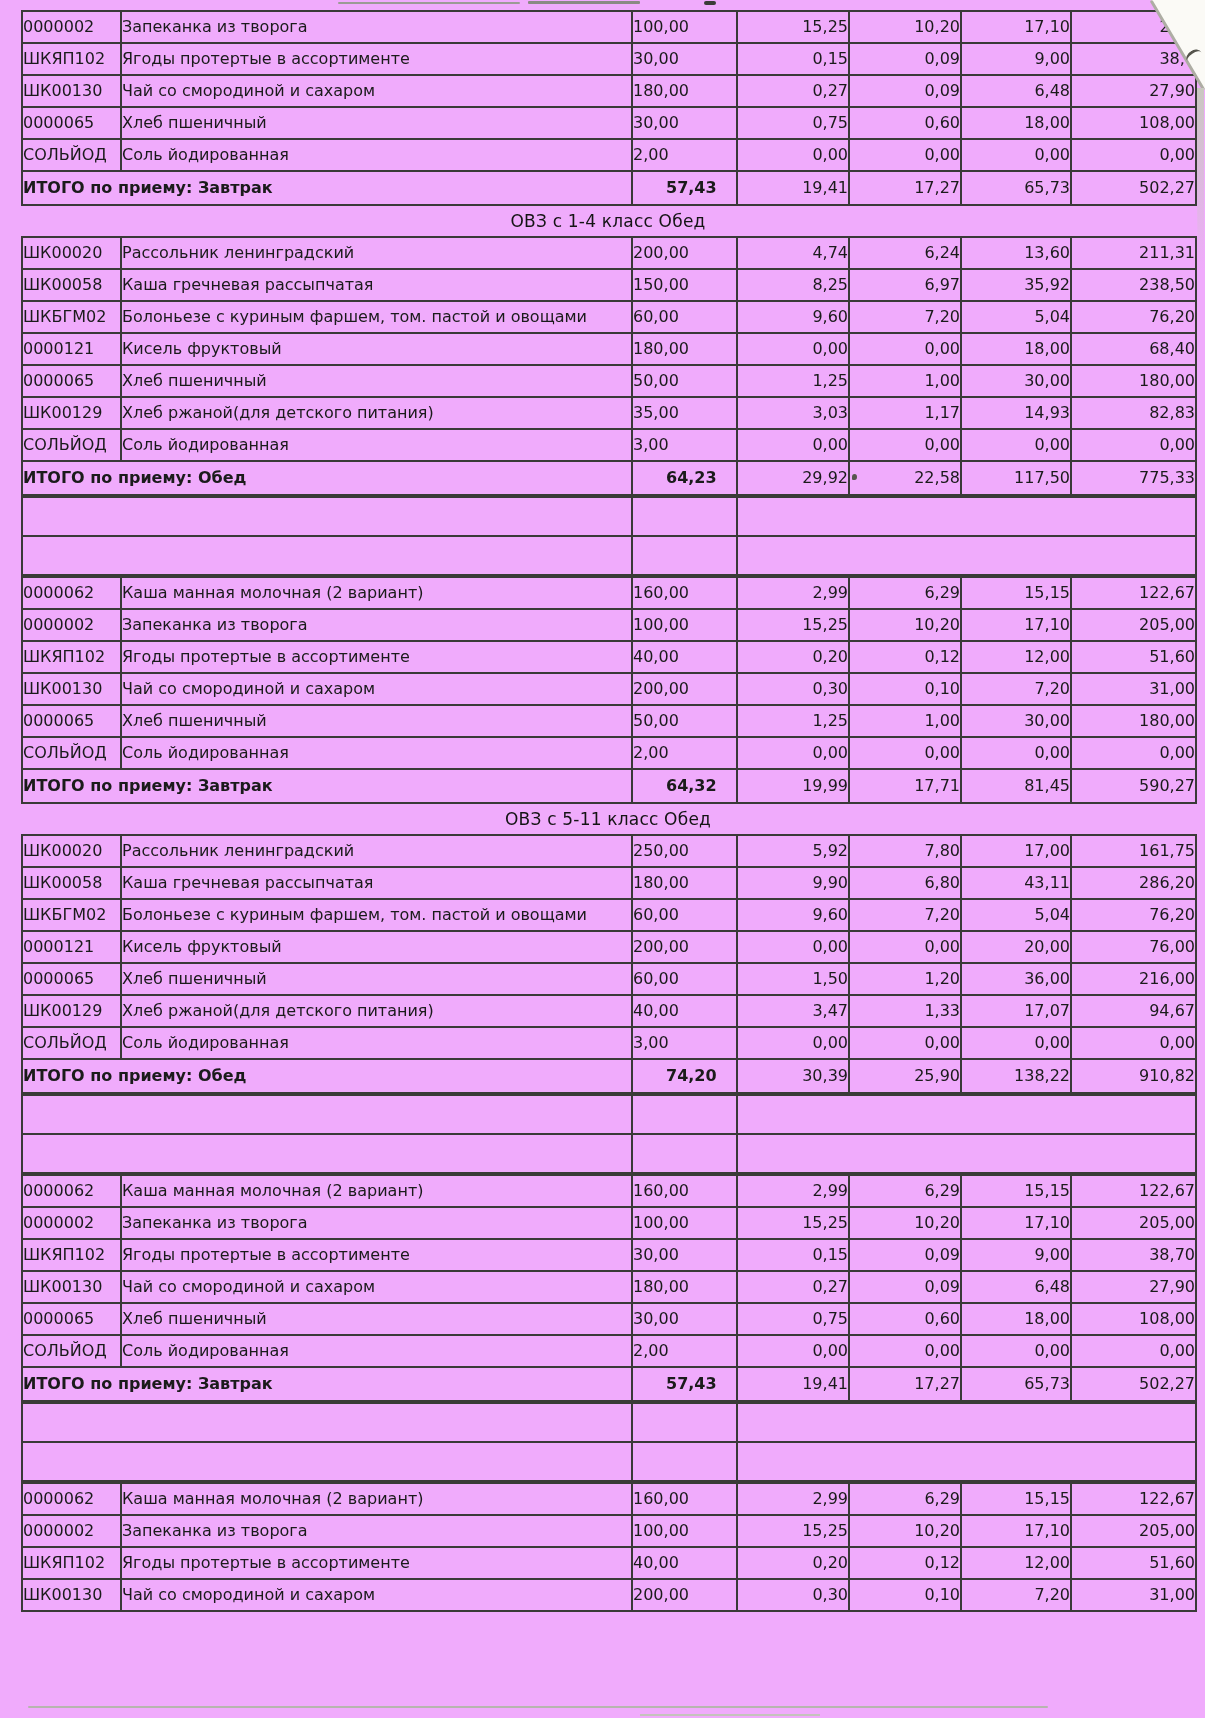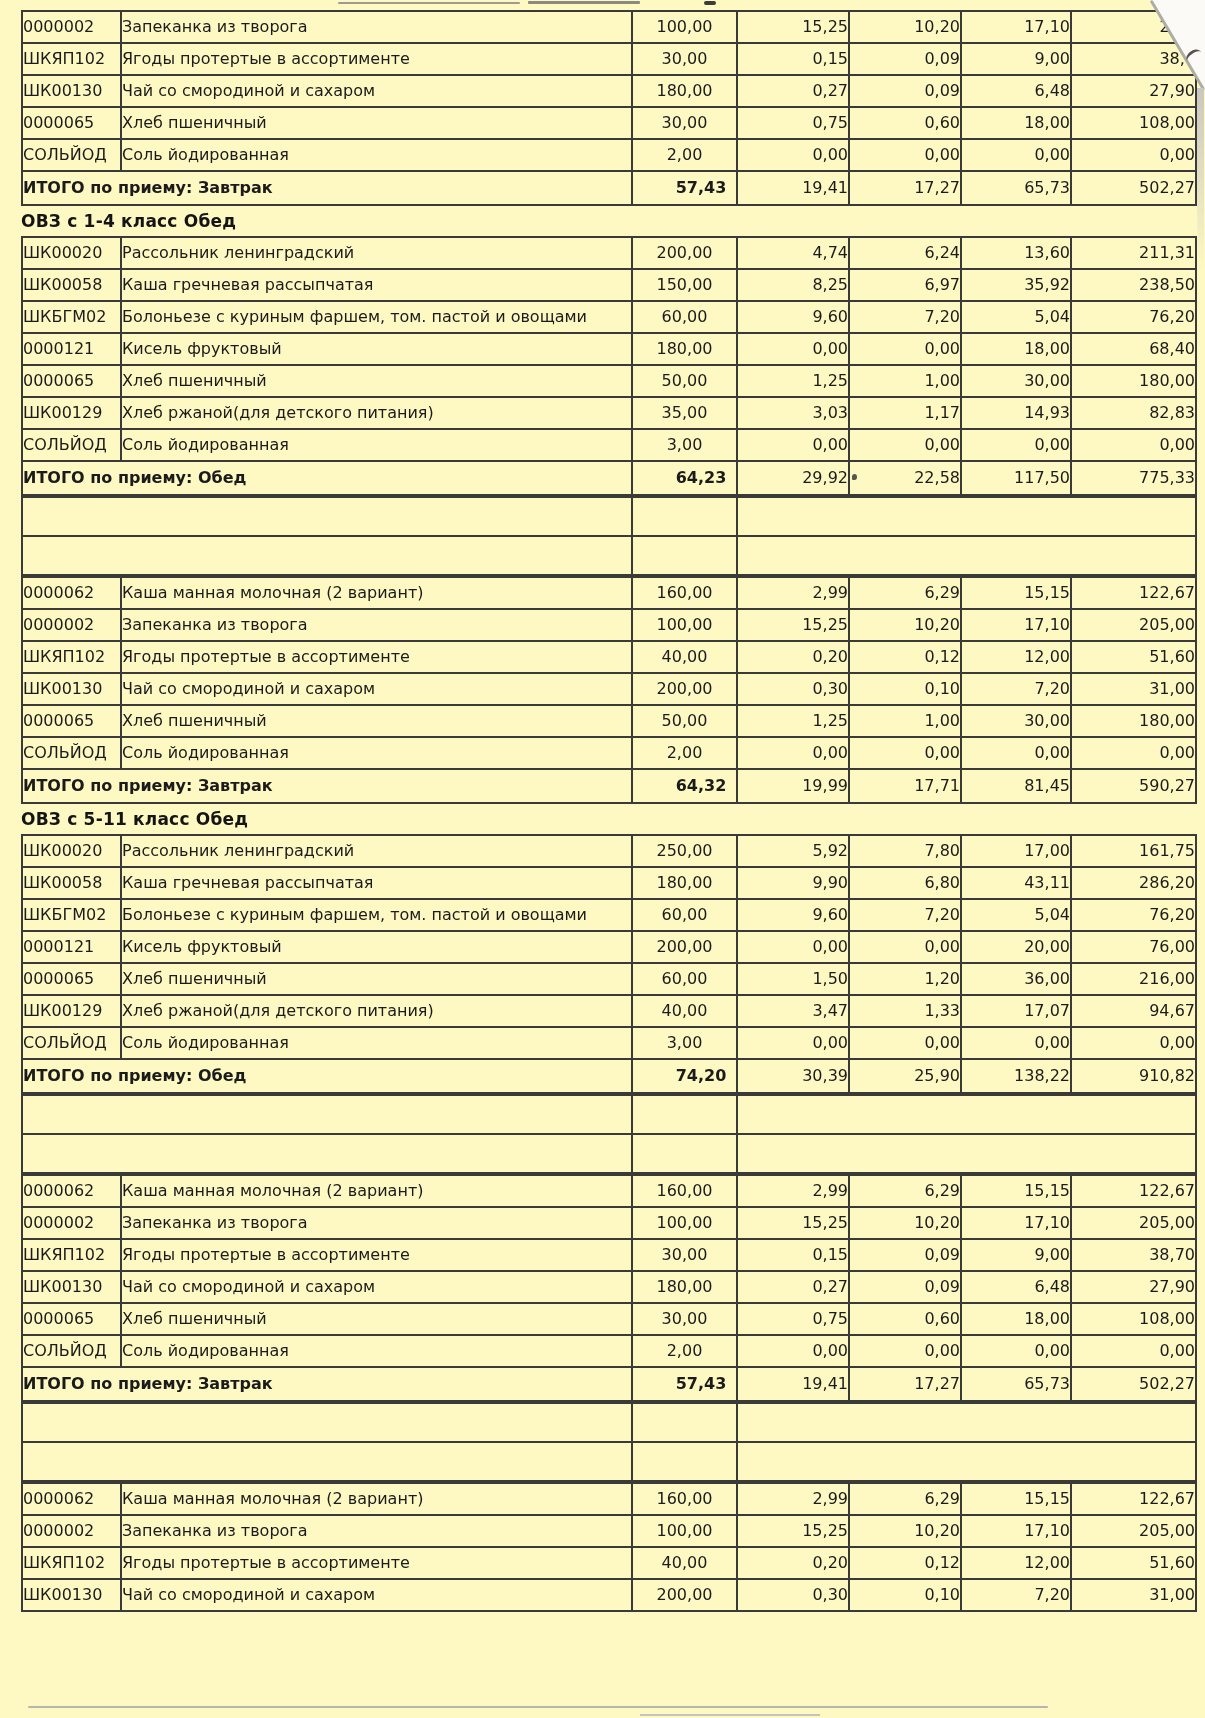--- a/index.html
+++ b/index.html
@@ -1,42 +1,42 @@
 <!DOCTYPE html>
 <html lang="ru"><head>
 <meta charset="utf-8">
 <title></title>
 <style>
   html,body{margin:0;padding:0;background:#e8e8e6;}
   .page{
     position:relative;
     width:1205px;height:1718px;
-    background:#fef9c3;
+    background:#f0abfc;
     overflow:hidden;
     font-family:"DejaVu Sans","Liberation Sans",sans-serif;
     color:#1b1b1b;
   }
   .content{position:absolute;top:10px;left:21px;width:1174px;}
   .section{margin:0;}
   .section-title{
-    font-weight:bold;font-size:17px;line-height:22px;
-    margin:4px 0 4px;letter-spacing:.2px;color:#141414;
+    font-weight:normal;font-size:17px;line-height:22px;
+    text-align:center;margin:4px 0 4px;letter-spacing:.2px;color:#141414;
   }
   table.menu-table{
     border-collapse:collapse;table-layout:fixed;width:1174px;
   }
   table.menu-table td{
     border:2px solid #3a3a38;
     height:30px;
     font-size:16px;line-height:1.05;
     padding:0;overflow:hidden;white-space:nowrap;
   }
   td.code{padding:0 2px 0 5px;}
   td.name{padding:0 4px 0 9px;}
-  td.w{text-align:center;padding-right:24px;}
+  td.w{text-align:left;padding-right:24px;}
   td.v{text-align:right;padding-right:5px;}
   td.kcal{text-align:right;padding-right:8px;}
   tr.total-row td{height:32px;}
   td.tlabel{font-weight:bold;font-size:16.5px;padding-left:6px;}
   tr.total-row td.w{font-weight:bold;padding-left:33px;}
   table.empty-table td{height:37px;}
   
   .artifact{position:absolute;pointer-events:none;}
   .scan-line-a{left:338px;top:2px;width:182px;height:2px;background:#9b9b94;border-radius:1px;}
   .scan-line-b{left:528px;top:1px;width:112px;height:3px;background:#8a8a83;border-radius:1px;}

